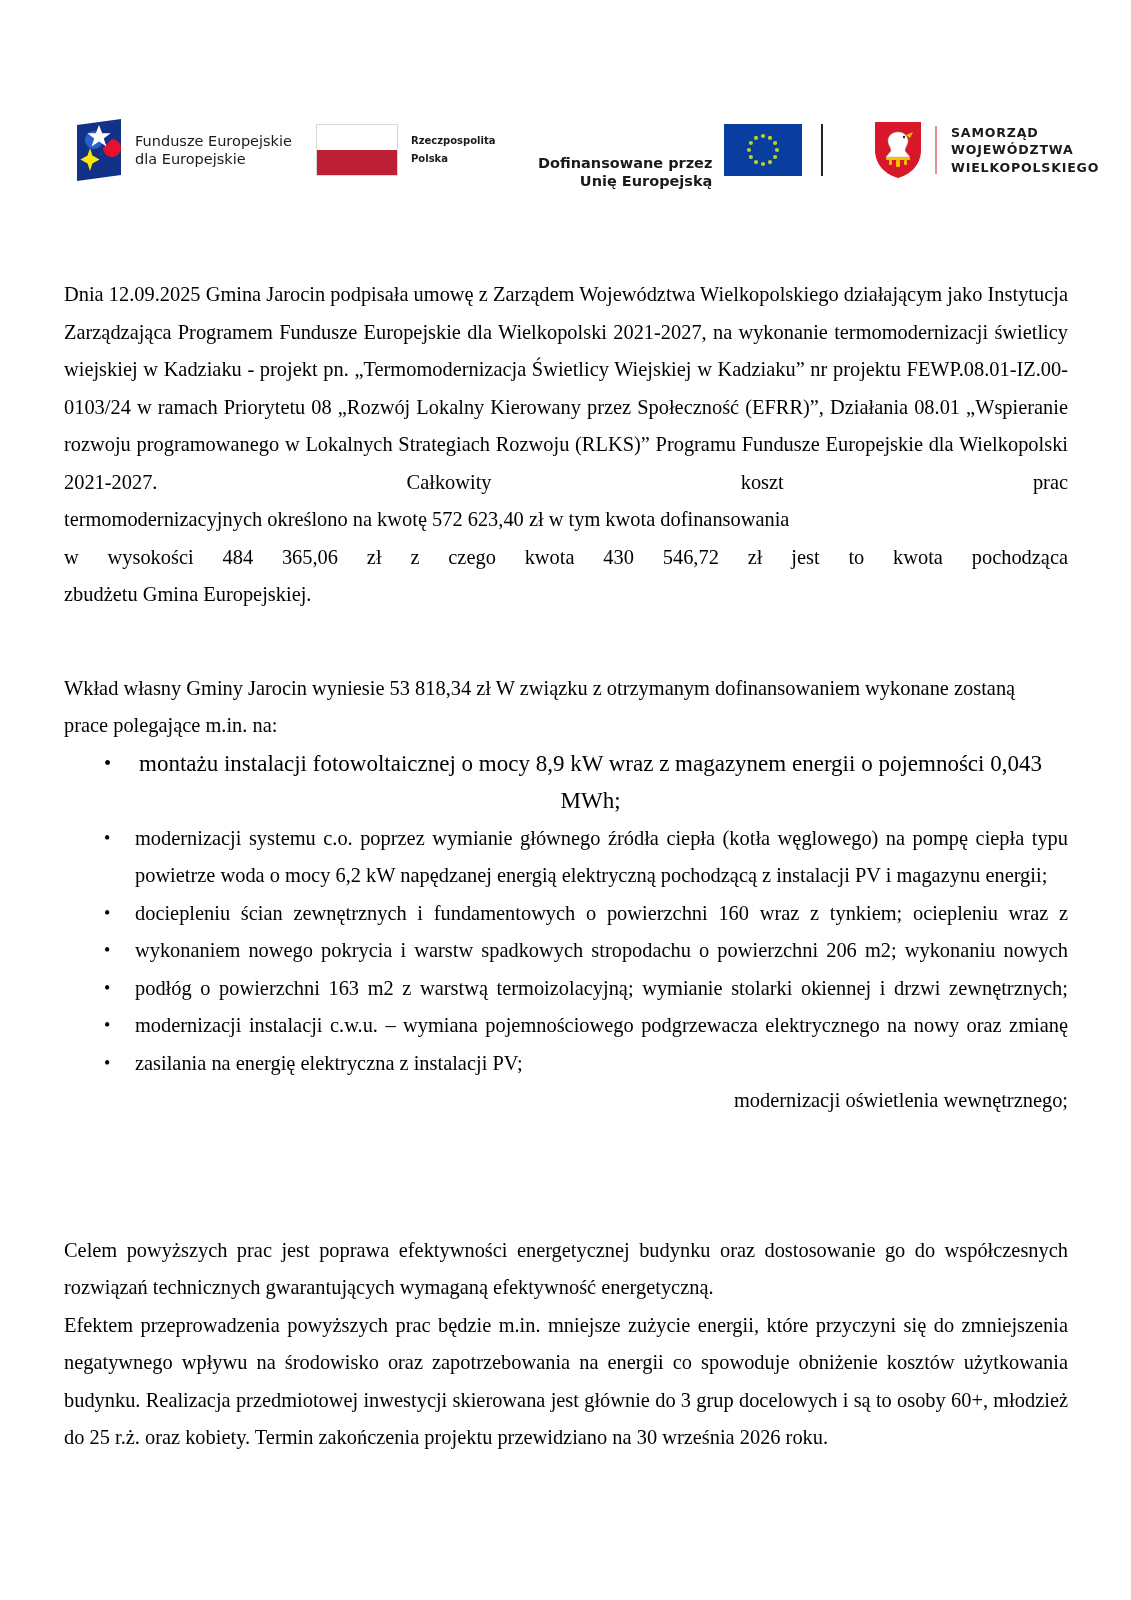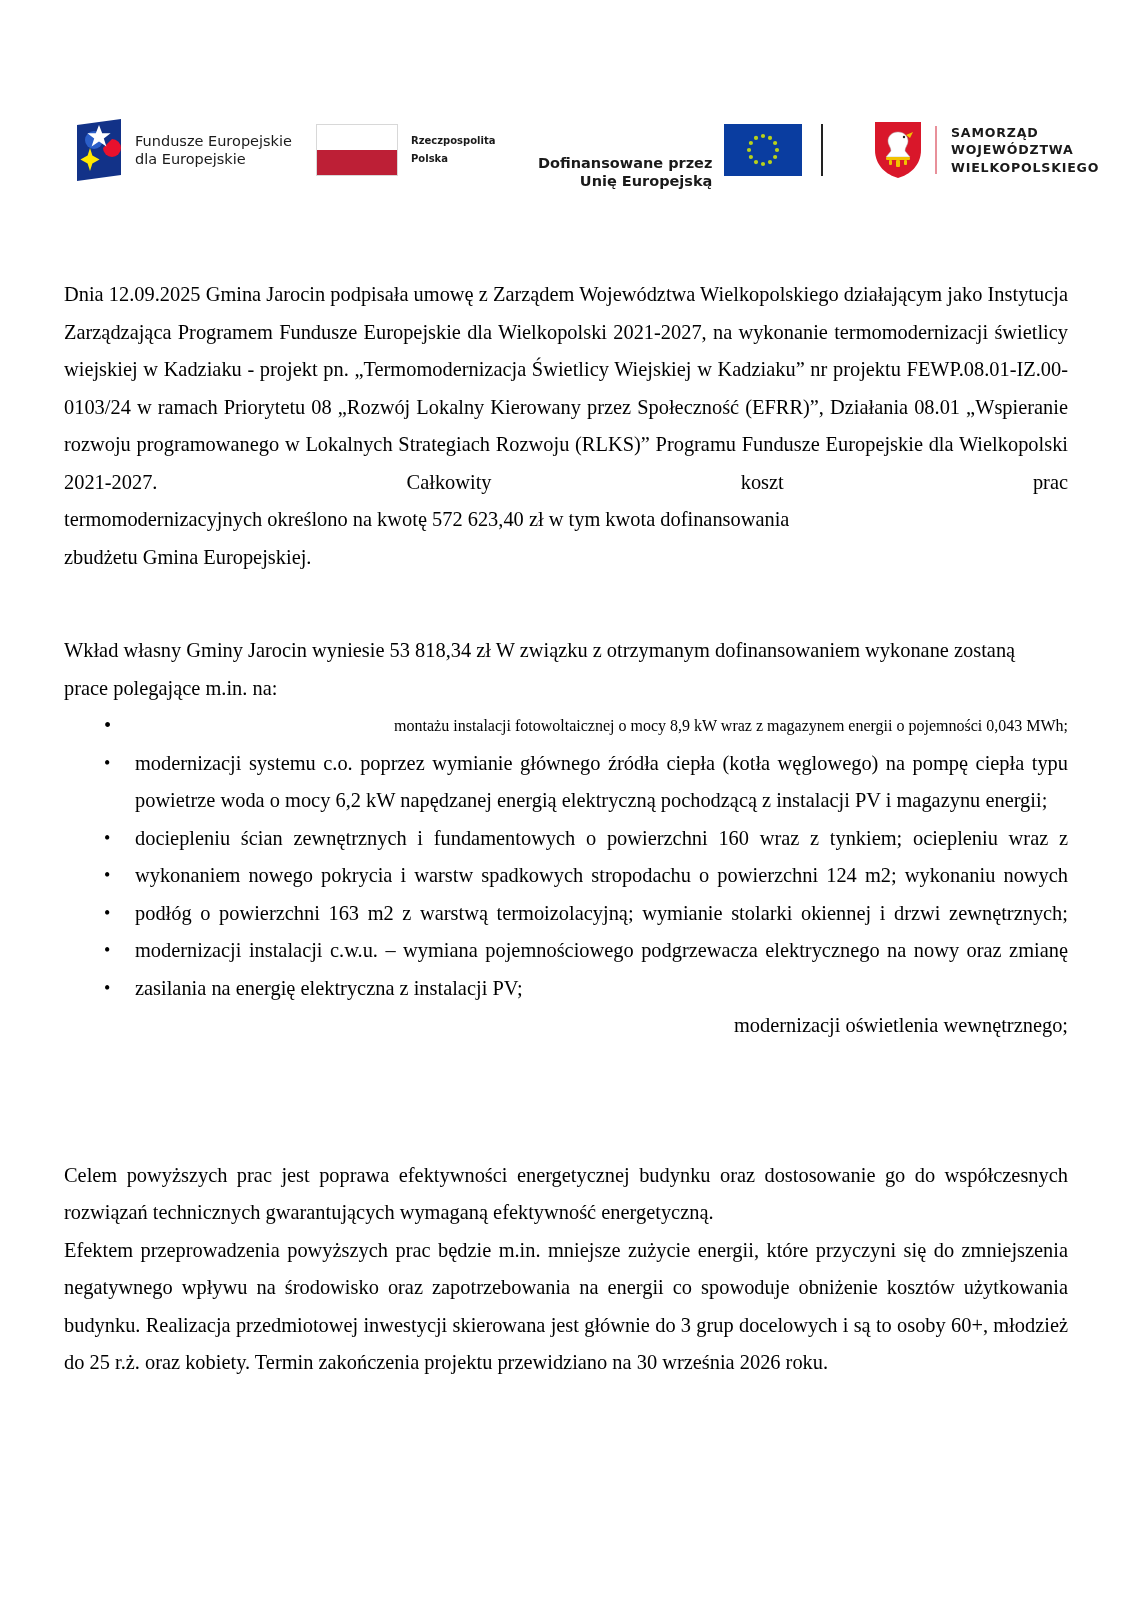--- a/index.html
+++ b/index.html
@@ -150,23 +150,23 @@
 
   
   ul.bullets {
     margin: 0;
     padding: 0;
     list-style: none;
   }
   li.bullet-tight {
     position: relative;
     padding-left: 49px;
-    font-size: 16px;
+    font-size: 23px;
     line-height: 37.5px;
-    text-align: right;
+    text-align: center;
   }
   li.bullet-tight::before {
     content: "\2022";
     position: absolute;
     left: 40px;
     top: 0;
     font-size: 20.4px;
   }
   li.bullet-hang {
     position: relative;
@@ -277,32 +277,33 @@
       <div>WOJEWÓDZTWA</div>
       <div>WIELKOPOLSKIEGO</div>
     </div>
   </div>
 </div>
 
 <div class="doc-body">
 
   <p class="para justify-all">Dnia 12.09.2025 Gmina Jarocin podpisała umowę z Zarządem Województwa Wielkopolskiego działającym jako Instytucja Zarządzająca Programem Fundusze Europejskie dla Wielkopolski 2021-2027, na wykonanie termomodernizacji świetlicy wiejskiej w Kadziaku - projekt pn. „Termomodernizacja Świetlicy Wiejskiej w Kadziaku” nr projektu FEWP.08.01-IZ.00-0103/24 w ramach Priorytetu 08 „Rozwój Lokalny Kierowany przez Społeczność (EFRR)”, Działania 08.01 „Wspieranie rozwoju programowanego w Lokalnych Strategiach Rozwoju (RLKS)” Programu Fundusze Europejskie dla Wielkopolski 2021-2027. Całkowity koszt prac</p>
   <p class="para">termomodernizacyjnych określono na kwotę 572 623,40 zł w tym kwota dofinansowania</p>
+  <p class="para justify-all">w wysokości 484 365,06 zł z czego kwota 430 546,72 zł jest to kwota pochodząca</p>
   <p class="para">zbudżetu Gmina Europejskiej.</p>
 
   <div class="gap-md"></div>
 
   <p class="para">Wkład własny Gminy Jarocin wyniesie 53 818,34 zł W związku z otrzymanym dofinansowaniem wykonane zostaną</p>
   <p class="para">prace polegające m.in. na:</p>
 
   <ul class="bullets">
     <li class="bullet-tight">montażu instalacji fotowoltaicznej o mocy 8,9 kW wraz z magazynem energii o pojemności 0,043 MWh;</li>
     <li class="bullet-hang justify-all last-left">modernizacji systemu c.o. poprzez wymianie głównego źródła ciepła (kotła węglowego) na pompę ciepła typu powietrze woda o mocy 6,2 kW napędzanej energią elektryczną pochodzącą z instalacji PV i magazynu energii;</li>
     <li class="bullet-hang justify-all">dociepleniu ścian zewnętrznych i fundamentowych o powierzchni 160 wraz z tynkiem; ociepleniu wraz z</li>
-    <li class="bullet-hang justify-all">wykonaniem nowego pokrycia i warstw spadkowych stropodachu o powierzchni 124 m2; wykonaniu nowych</li>
+    <li class="bullet-hang justify-all">wykonaniem nowego pokrycia i warstw spadkowych stropodachu o powierzchni 206 m2; wykonaniu nowych</li>
     <li class="bullet-hang justify-all">podłóg o powierzchni 163 m2 z warstwą termoizolacyjną; wymianie stolarki okiennej i drzwi zewnętrznych;</li>
     <li class="bullet-hang justify-all">modernizacji instalacji c.w.u. – wymiana pojemnościowego podgrzewacza elektrycznego na nowy oraz zmianę</li>
     <li class="bullet-hang">zasilania na energię elektryczna z instalacji PV;</li>
     <li class="bullet-none">modernizacji oświetlenia wewnętrznego;</li>
   </ul>
 
   <div class="gap-lg"></div>
 
   <p class="para justify-all last-left">Celem powyższych prac jest poprawa efektywności energetycznej budynku oraz dostosowanie go do współczesnych rozwiązań technicznych gwarantujących wymaganą efektywność energetyczną.</p>
   <p class="para justify-all last-left">Efektem przeprowadzenia powyższych prac będzie m.in. mniejsze zużycie energii, które przyczyni się do zmniejszenia negatywnego wpływu na środowisko oraz zapotrzebowania na energii co spowoduje obniżenie kosztów użytkowania budynku. Realizacja przedmiotowej inwestycji skierowana jest głównie do 3 grup docelowych i są to osoby 60+, młodzież do 25 r.ż. oraz kobiety. Termin zakończenia projektu przewidziano na 30 września 2026 roku.</p>

